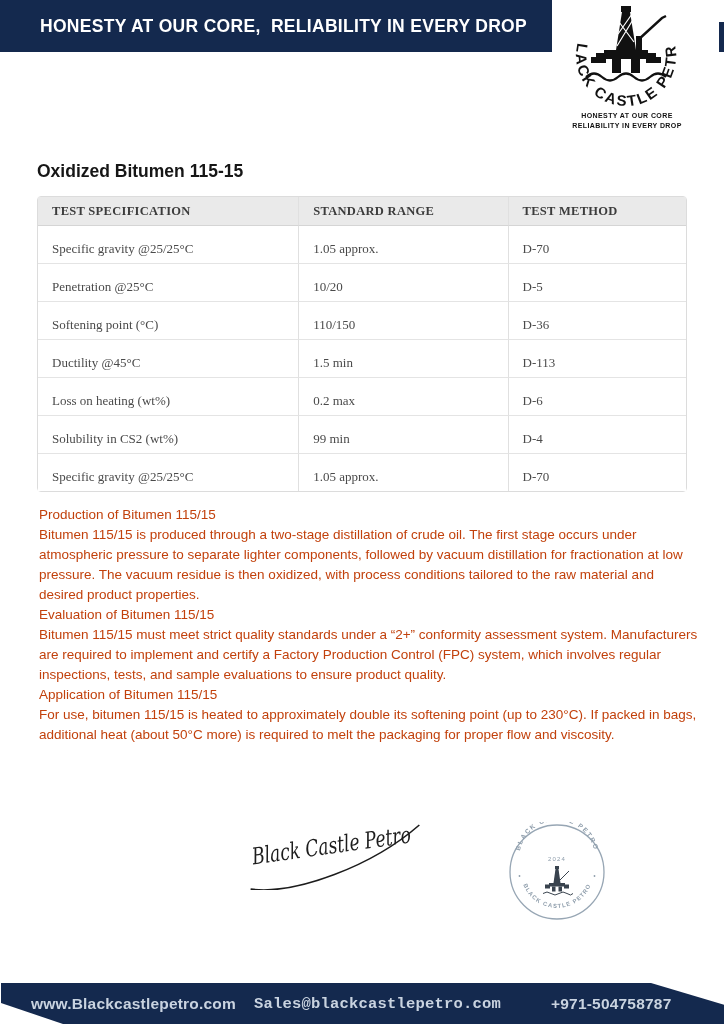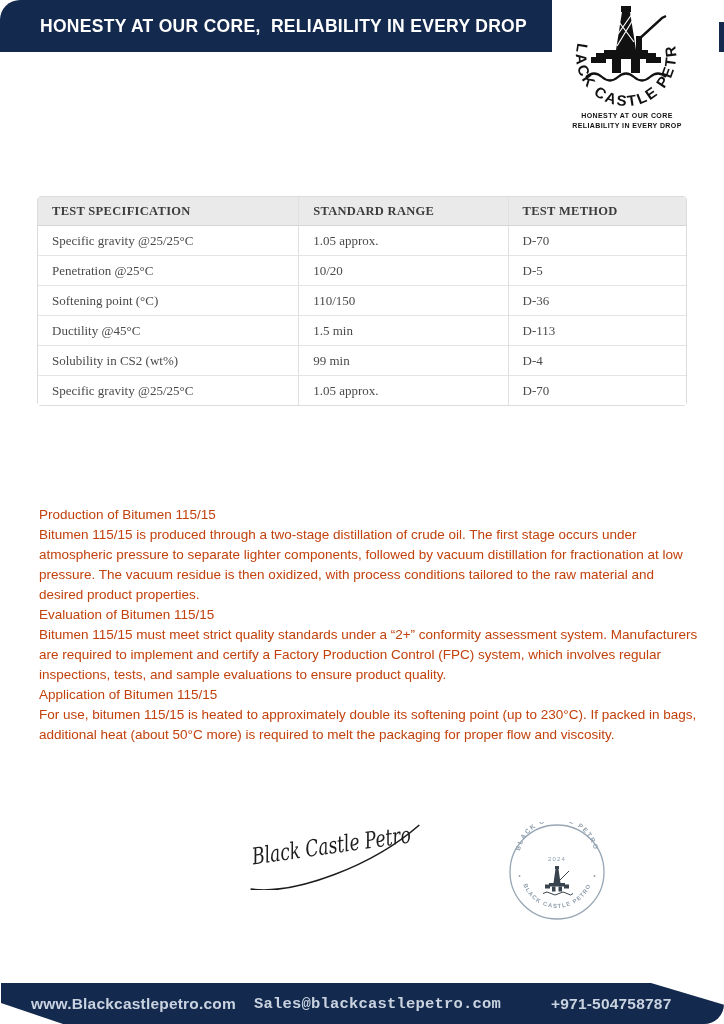--- a/index.html
+++ b/index.html
@@ -1,19 +1,18 @@
 <!DOCTYPE html>
 <html><head>
 <meta charset="utf-8">
 <style>
   html,body{margin:0;padding:0;background:#ffffff;}
   .page{
     position:relative;width:724px;height:1024px;overflow:hidden;background:#fff;
     font-family:"Liberation Sans",sans-serif;
-    border-radius:20px;
   }
   
   .banner{
     position:absolute;left:0;top:0;width:552px;height:52px;background:#14294e;
     display:flex;align-items:center;
   }
   .banner-text{
     color:#ffffff;font-weight:700;font-size:17.5px;letter-spacing:.3px;
     padding-left:40px;white-space:pre;
   }
@@ -26,21 +25,21 @@
   
   .spec-table{
     position:absolute;left:37px;top:196px;width:650px;border-collapse:separate;border-spacing:0;
     font-size:13px;color:#474747;border:1px solid #dcdcdc;border-radius:4px;font-family:Liberation Serif, serif;
   }
   .spec-table th{
     background:#eaeaea;text-align:left;font-size:12.5px;font-weight:700;color:#3c3c3c;
     letter-spacing:.3px;height:28px;padding:0 0 0 14px;border-bottom:1px solid #d5d5d5;
   }
   .spec-table td{
-    height:29px;padding:0 0 0 14px;border-bottom:1px solid #e4e4e4;background:#fff;color:#4a4a4a;
+    height:29px;padding:8px 0 0 14px;border-bottom:1px solid #e4e4e4;background:#fff;color:#4a4a4a;
   }
   .spec-table tr:last-child td{border-bottom:none;}
   .spec-table th.c2,.spec-table td.c2,
   .spec-table th.c3,.spec-table td.c3{border-left:1px solid #e0e0e0;}
   .spec-table col.w1{width:261px;} .spec-table col.w2{width:210px;} .spec-table col.w3{width:179px;}
   
   .copy{
     position:absolute;left:39px;top:505px;width:662px;font-size:13.5px;line-height:20px;color:#c2410c;
   }
   .copy .sec-heading,.copy .sec-body{margin:0;}
@@ -86,20 +85,21 @@
       <rect x="75" y="59" width="9" height="14"></rect>
       <path d="M30,77 Q38,70 46,77 T62,77 T78,77 T94,77 T110,77" stroke="#111111" stroke-width="2.2" fill="none"></path>
     </g>
     <text font-family="Liberation Sans, sans-serif" font-size="15" font-weight="700" letter-spacing="2" fill="#111111">
       <textPath href="#logoArc" startOffset="50%" text-anchor="middle">BLACK CASTLE PETRO</textPath>
     </text>
     <text x="71" y="118" text-anchor="middle" font-family="Liberation Sans, sans-serif" font-size="7" font-weight="700" letter-spacing=".4" fill="#111111">HONESTY AT OUR CORE</text>
     <text x="71" y="128" text-anchor="middle" font-family="Liberation Sans, sans-serif" font-size="7" font-weight="700" letter-spacing=".4" fill="#111111">RELIABILITY IN EVERY DROP</text>
   </svg>
 
+  <div class="title">Oxidized Bitumen 115-15</div>
 
   <table class="spec-table">
     <colgroup>
         <col class="w1">
         <col class="w2">
         <col class="w3">
       </colgroup>
     <thead>
       <tr>
         <th>TEST SPECIFICATION</th>
@@ -120,20 +120,25 @@
       </tr>
       <tr>
         <td>Softening point (°C)</td>
         <td class="c2">110/150</td>
         <td class="c3">D-36</td>
       </tr>
       <tr>
         <td>Ductility @45°C</td>
         <td class="c2">1.5 min</td>
         <td class="c3">D-113</td>
+      </tr>
+      <tr>
+        <td>Loss on heating (wt%)</td>
+        <td class="c2">0.2 max</td>
+        <td class="c3">D-6</td>
       </tr>
       <tr>
         <td>Solubility in CS2 (wt%)</td>
         <td class="c2">99 min</td>
         <td class="c3">D-4</td>
       </tr>
       <tr>
         <td>Specific gravity @25/25°C</td>
         <td class="c2">1.05 approx.</td>
         <td class="c3">D-70</td>

